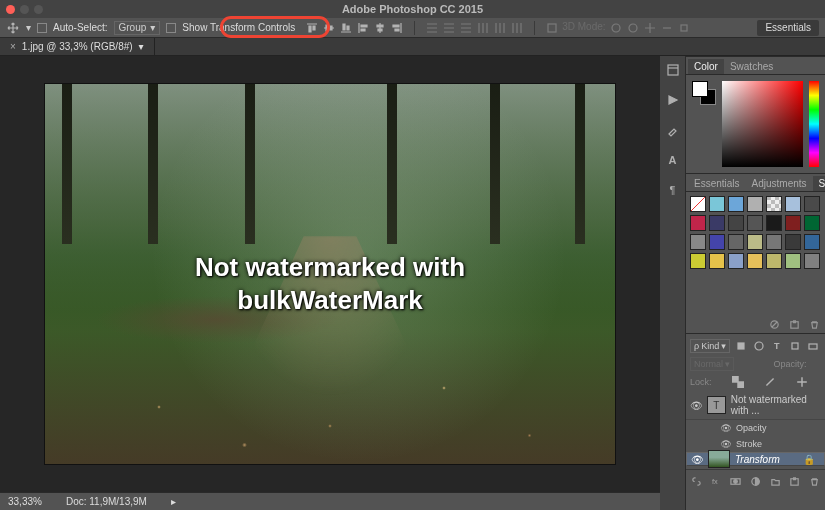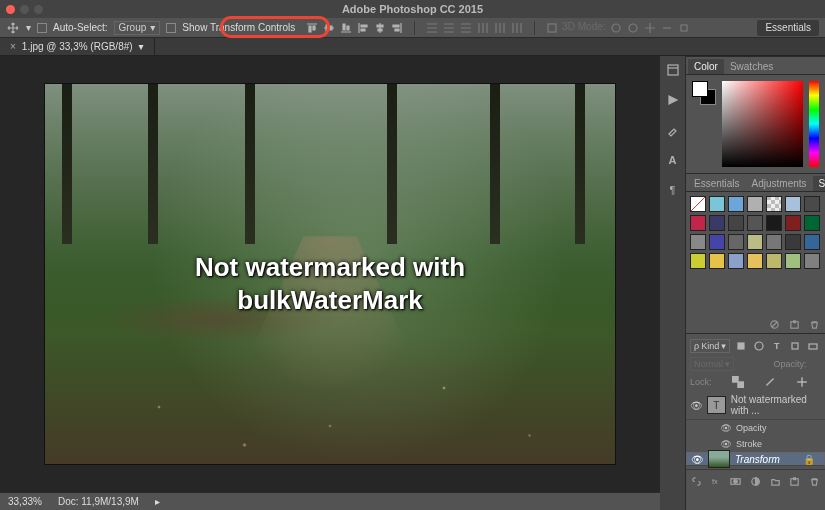--- a/index.html
+++ b/index.html
@@ -44,21 +44,21 @@
   .path{position:absolute; left:27%; top:40%; width:46%; height:60%;
         background:radial-gradient(ellipse 60% 100% at 50% 0%, rgba(150,130,100,.6), transparent 70%);
         clip-path:polygon(40% 0%, 60% 0%, 100% 100%, 0% 100%); filter:blur(1px);}
   .leaves{position:absolute; inset:50% 0 0 0; background:
       radial-gradient(circle 3px at 20% 70%, #c9a46a, transparent 60%),
       radial-gradient(circle 3px at 50% 80%, #b8905a, transparent 60%),
       radial-gradient(circle 3px at 70% 60%, #d8b87a, transparent 60%),
       radial-gradient(circle 4px at 35% 90%, #b49060, transparent 60%),
       radial-gradient(circle 3px at 85% 85%, #a07a50, transparent 60%);}
   .wm{ position:absolute; left:50%; top:44%; transform:translateX(-50%); color:#fff; font-weight:700; font-size:26px; text-align:center; text-shadow:0 0 4px #000, 1px 1px 2px #000; line-height:1.25;}
-  .statusbar{ height:18px; background:#535353; border-top:1px solid #2a2a2a; display:flex; align-items:center; gap:16px; padding:0 8px; font-size:10px; color:#ddd;}
+  .statusbar{ height:18px; background:#535353; border-top:1px solid #2a2a2a; display:flex; align-items:center; gap:24px; padding:0 8px; font-size:10px; color:#ddd;}
 
   .sidegap{ width:25px; background:#434343; display:flex; flex-direction:column; align-items:center; padding-top:6px; gap:14px;}
   .sidegap .slot{ width:18px; height:16px; display:flex; align-items:center; justify-content:center; opacity:.8;}
   .sidegap svg{stroke:#ccc; fill:none; width:14px; height:14px; stroke-width:1.2;}
 
   .rightcol{ width:140px; background:#535353; display:flex; flex-direction:column; border-left:1px solid #2a2a2a;}
   .panel{ background:#535353; border-top:1px solid #2a2a2a;}
   .panel-tabs{ display:flex; height:18px; align-items:end; border-bottom:1px solid #2a2a2a; padding-left:2px;}
   .ptab{ padding:2px 6px; font-size:10px; color:#aaa; cursor:pointer;}
   .ptab.active{ background:#434343; color:#eee; }

